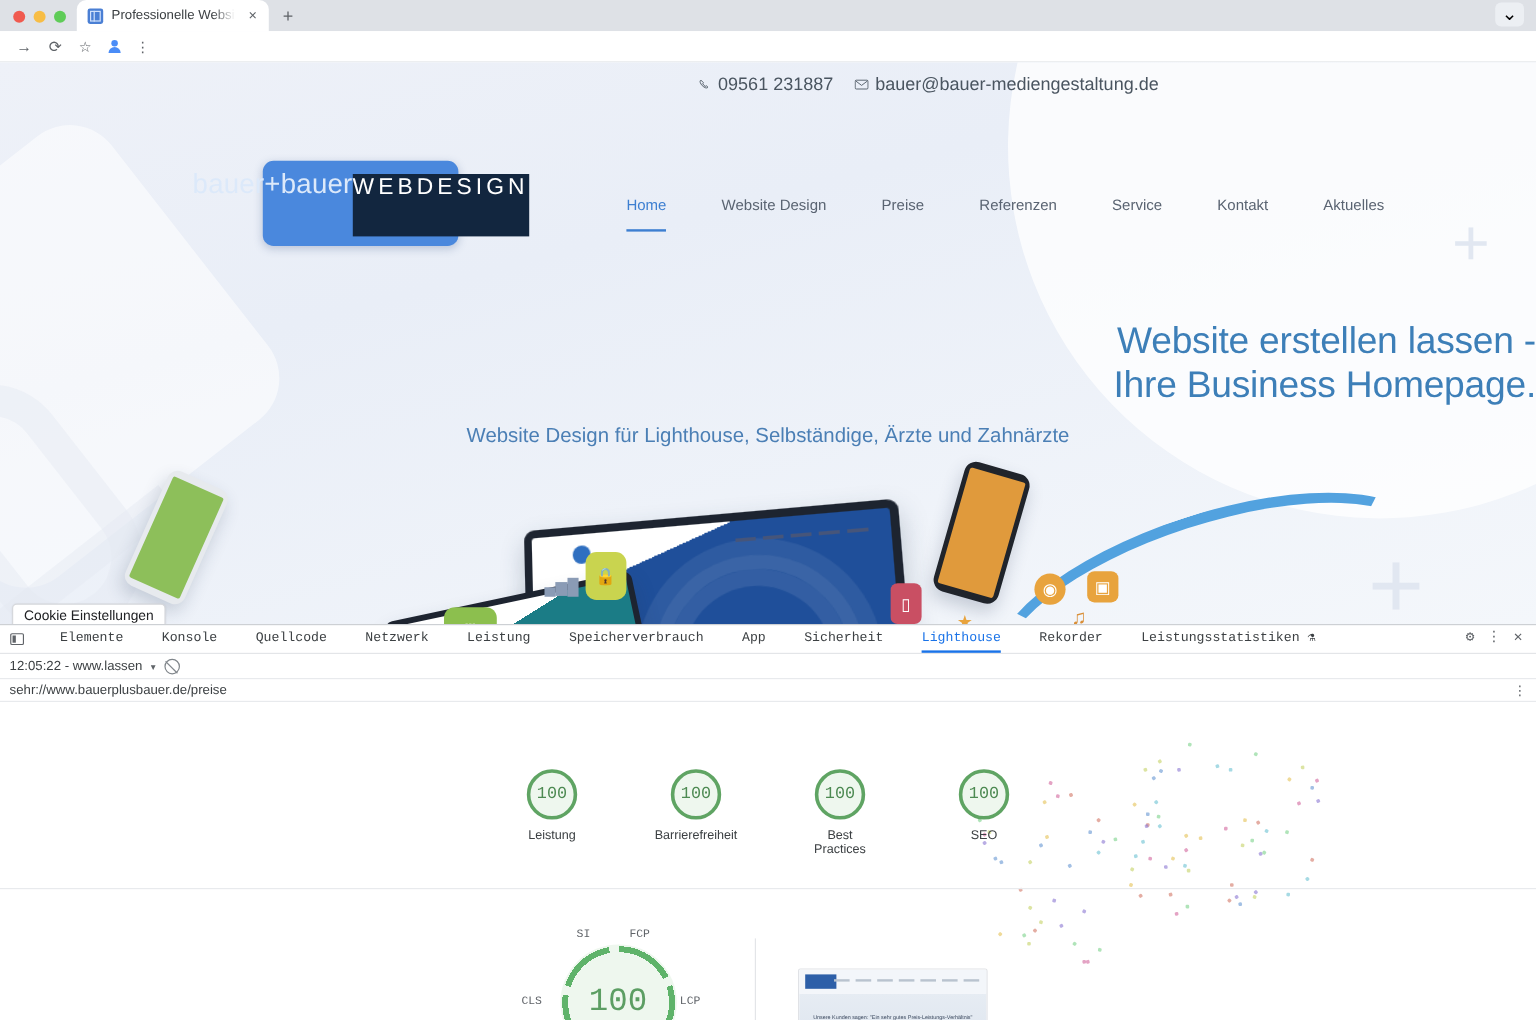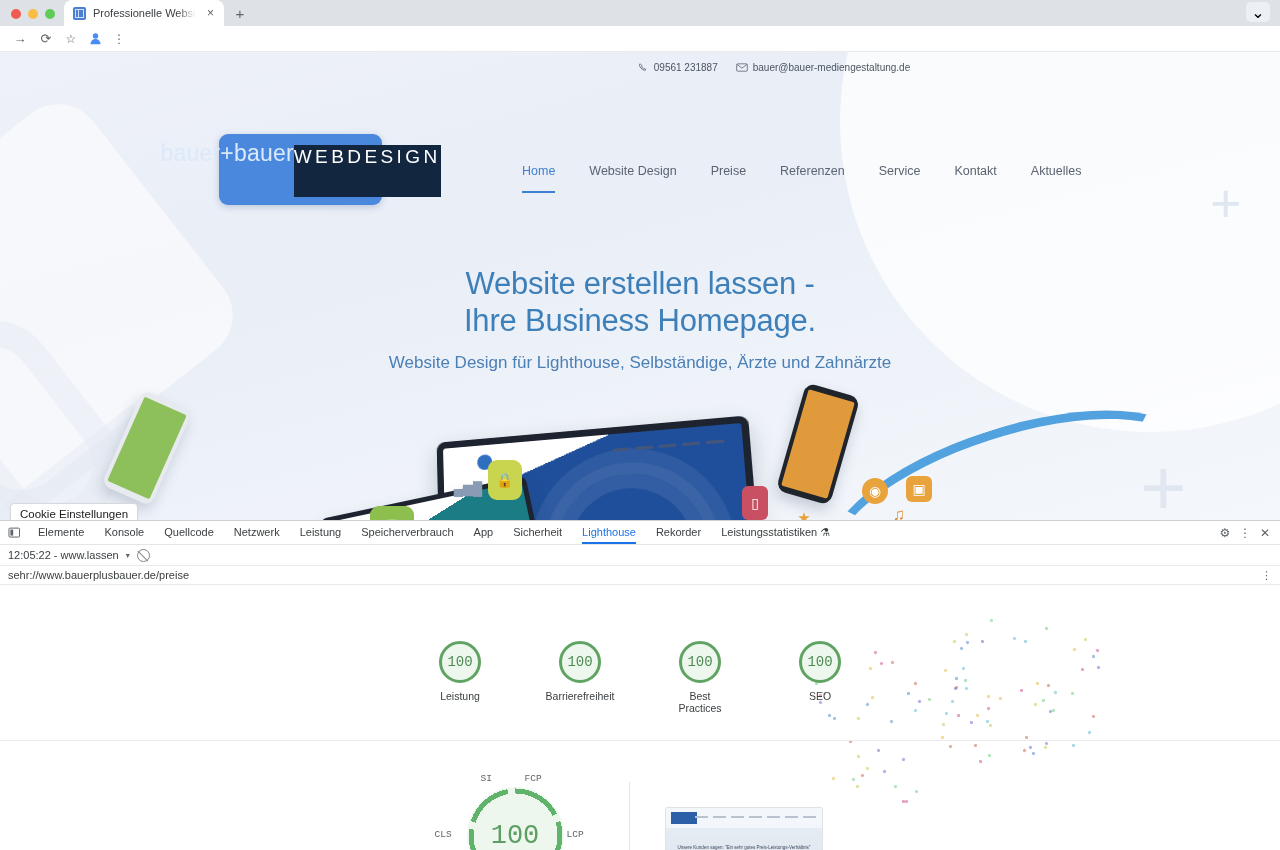--- a/index.html
+++ b/index.html
@@ -120,21 +120,21 @@
     background: #ffffff; opacity: .75;
     transform: rotate(18deg);
   }
   .wm-plus {
     position: absolute; color: #e1e7f1; font-weight: 300; user-select: none;
   }
 
   .topbar {
     position: absolute; top: 10px; right: 0; width: 100%;
     display: flex; justify-content: center; gap: 16px;
-    font-size: 10px; color: #4a5560; padding-left: 48px;
+    font-size: 15px; color: #4a5560; padding-left: 48px;
   }
   .topbar span { display: inline-flex; align-items: center; gap: 5px; }
   .topbar-inner { margin-left: 220px; display: flex; gap: 18px; }
 
   .logo {
     position: absolute; left: 219px; top: 82px;
     width: 163px; height: 71px;
     background: #4a88dd; border-radius: 9px;
     box-shadow: 0 2px 7px rgba(60,90,140,.28);
     padding: 7px 6px 8px 6px;
@@ -145,35 +145,35 @@
     text-align: center; line-height: 1.05; font-weight: 400;
   }
   .logo-bot {
     margin-top: 4px; background: #12263f; color: #ffffff;
     font-size: 19px; letter-spacing: 3.4px; text-align: center;
     padding: 1px 0 2px 0; line-height: 1.15;
   }
 
   .nav {
     position: absolute; left: 505px; top: 112px;
-    display: flex; gap: 0; align-items: center;
+    display: flex; gap: 12px; align-items: center;
   }
   .nav a {
     font-size: 12.5px; color: #5a6472; text-decoration: none;
     padding: 0 17px; position: relative; white-space: nowrap;
   }
   .nav a.active { color: #3d7fd1; }
   .nav a.active::after {
     content: ""; position: absolute; left: 17px; right: 17px; bottom: -15px;
     height: 2.5px; background: #3d7fd1;
   }
 
   .hero-h1 {
     position: absolute; top: 214px; left: 0; width: 100%;
-    text-align: center; font-size: 31px; line-height: 1.18;
+    text-align: right; font-size: 31px; line-height: 1.18;
     color: #3d7fb8; font-weight: 400; letter-spacing: -.2px;
   }
   .hero-sub {
     position: absolute; top: 301px; left: 0; width: 100%;
     text-align: center; font-size: 17px; color: #4b7fb5; font-weight: 400;
   }
 
   
   .illus { position: absolute; left: 0; top: 336px; width: 1280px; height: 185px; }
   .dev { position: absolute; }
@@ -265,22 +265,22 @@
     box-shadow: 0 1px 2px rgba(0,0,0,.08);
   }
 
   
   .devtools {
     position: absolute; top: 520px; left: 0; width: 1280px; height: 330px;
     background: #ffffff; border-top: 1px solid #cdd0d4;
     font-size: 11px; color: #3c4043;
   }
   .dt-tabbar {
-    height: 24px; display: flex; align-items: center; gap: 4px;
-    border-bottom: 1px solid #e3e5e8; padding-left: 2px;
+    height: 24px; display: flex; align-items: flex-start; gap: 16px;
+    border-bottom: 1px solid #e3e5e8; padding-left: 2px; font-family: Liberation Mono, monospace;
   }
   .dt-inspect {
     width: 24px; height: 22px; display: flex; align-items: center; justify-content: center;
     color: #5f6368;
   }
   .dt-tab {
     padding: 0 8px; height: 23px; line-height: 23px;
     font-size: 11px; color: #3c4043; white-space: nowrap;
     position: relative;
   }

